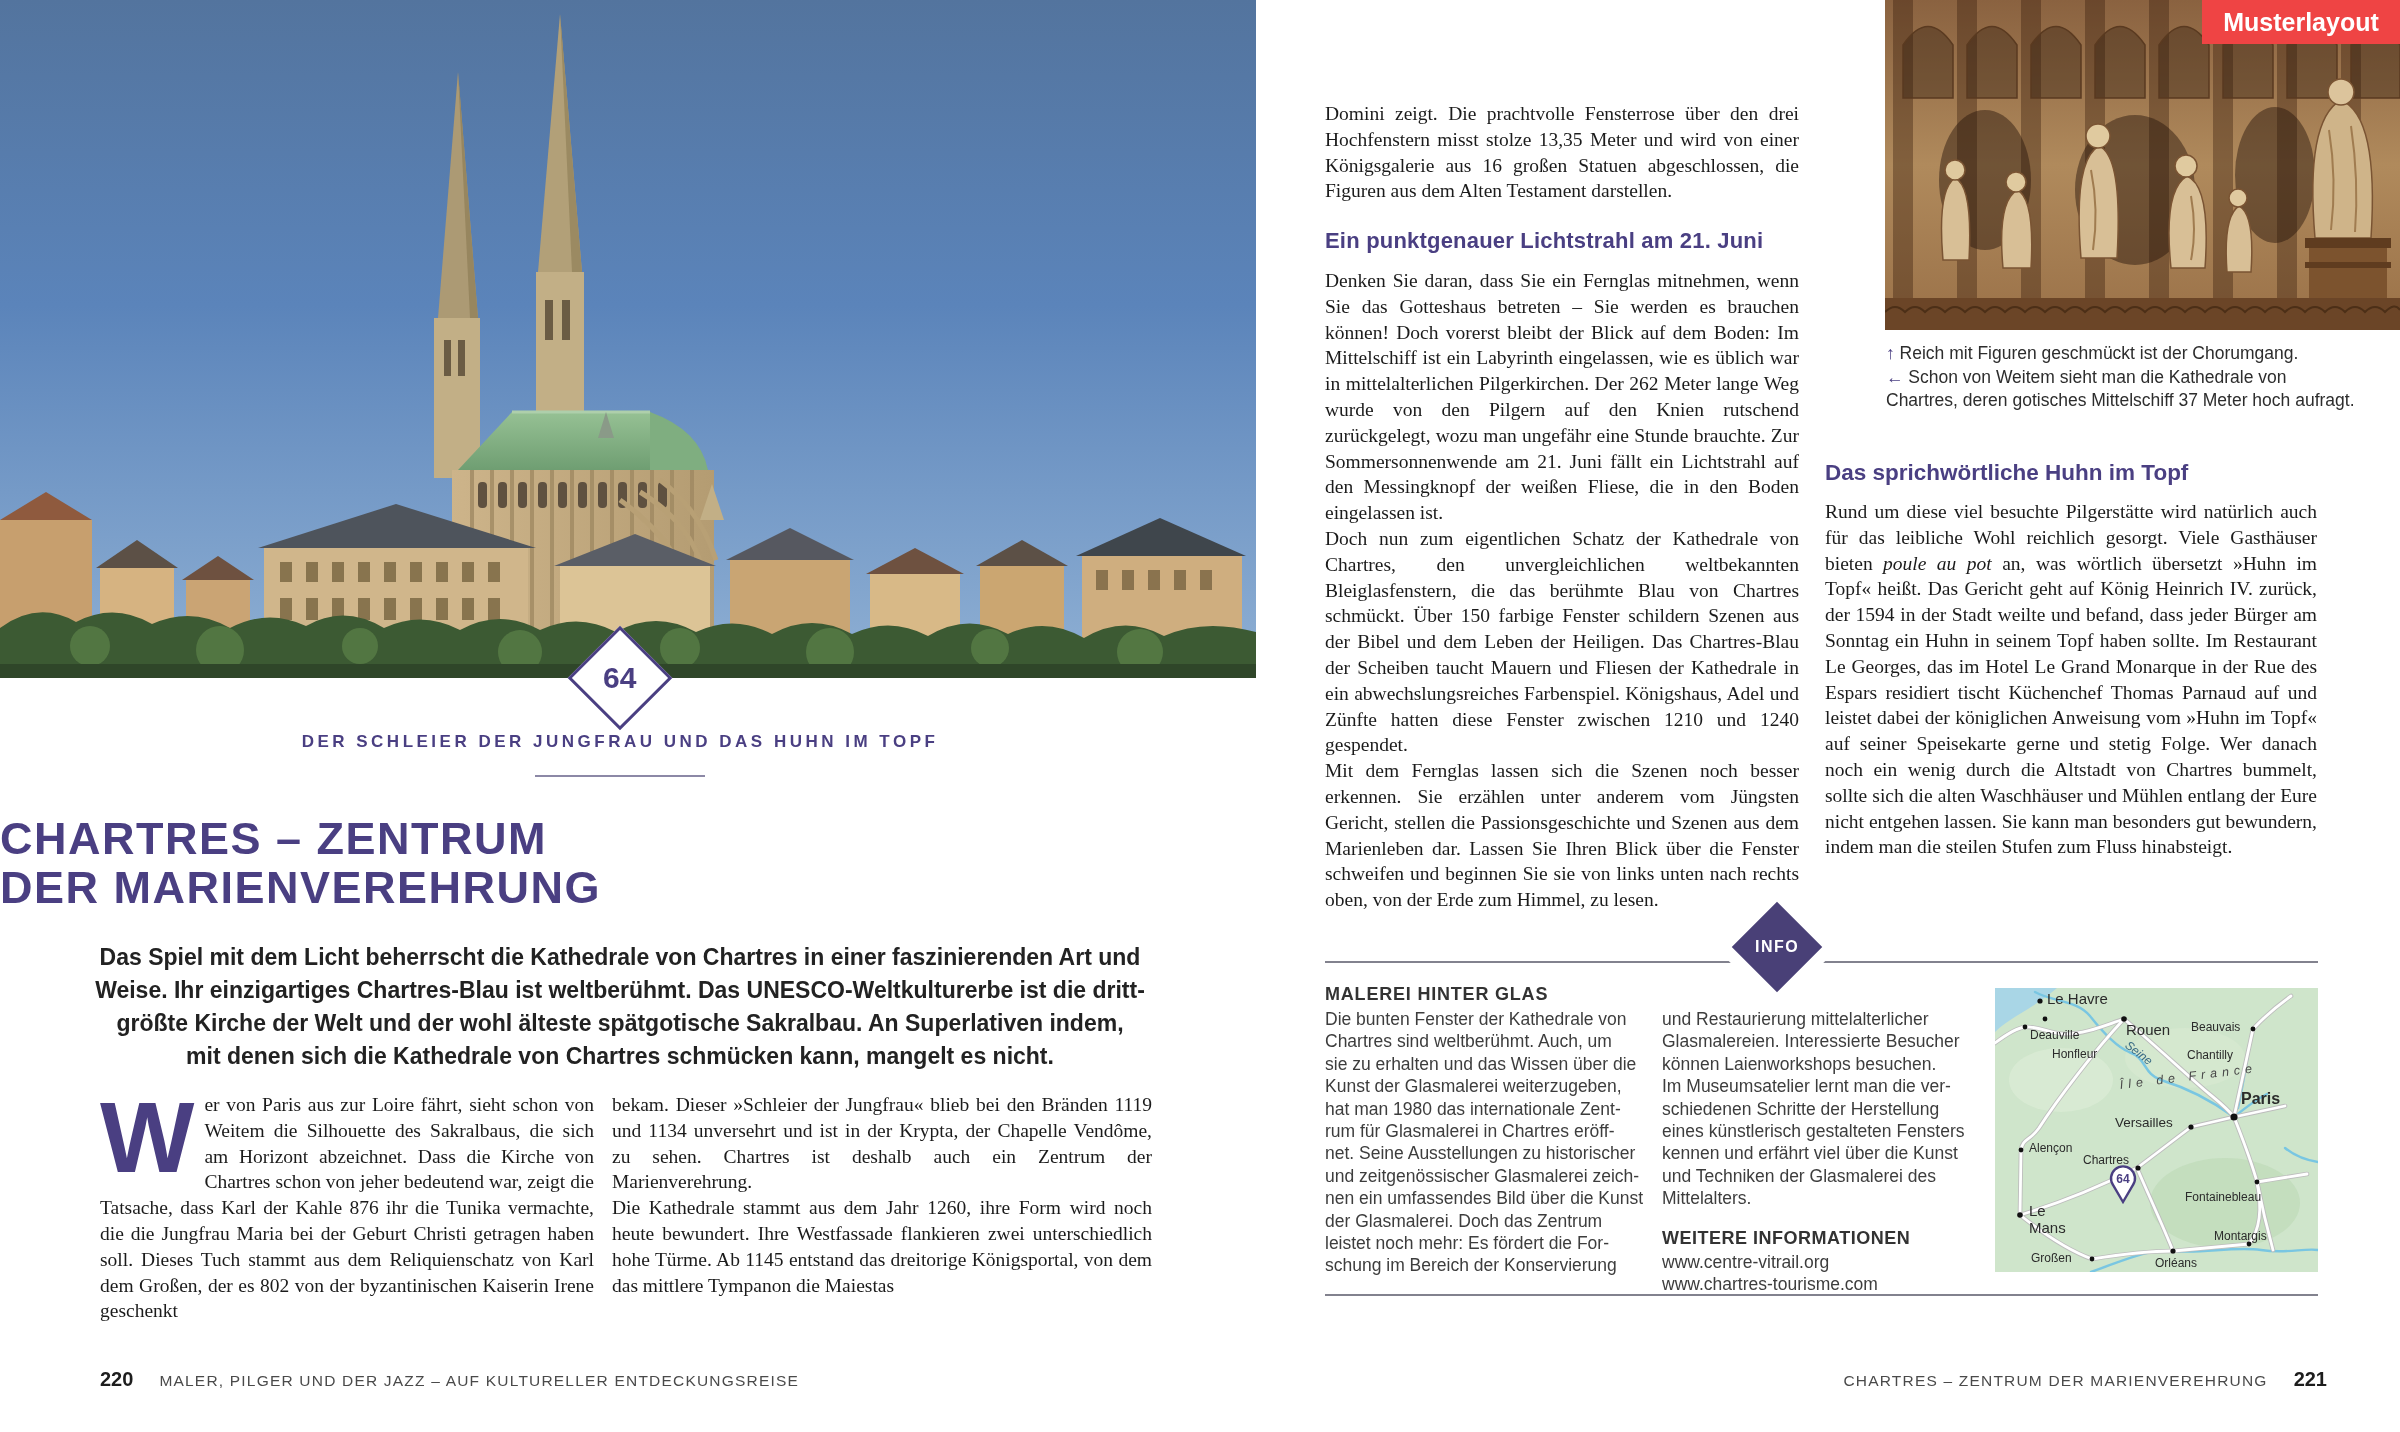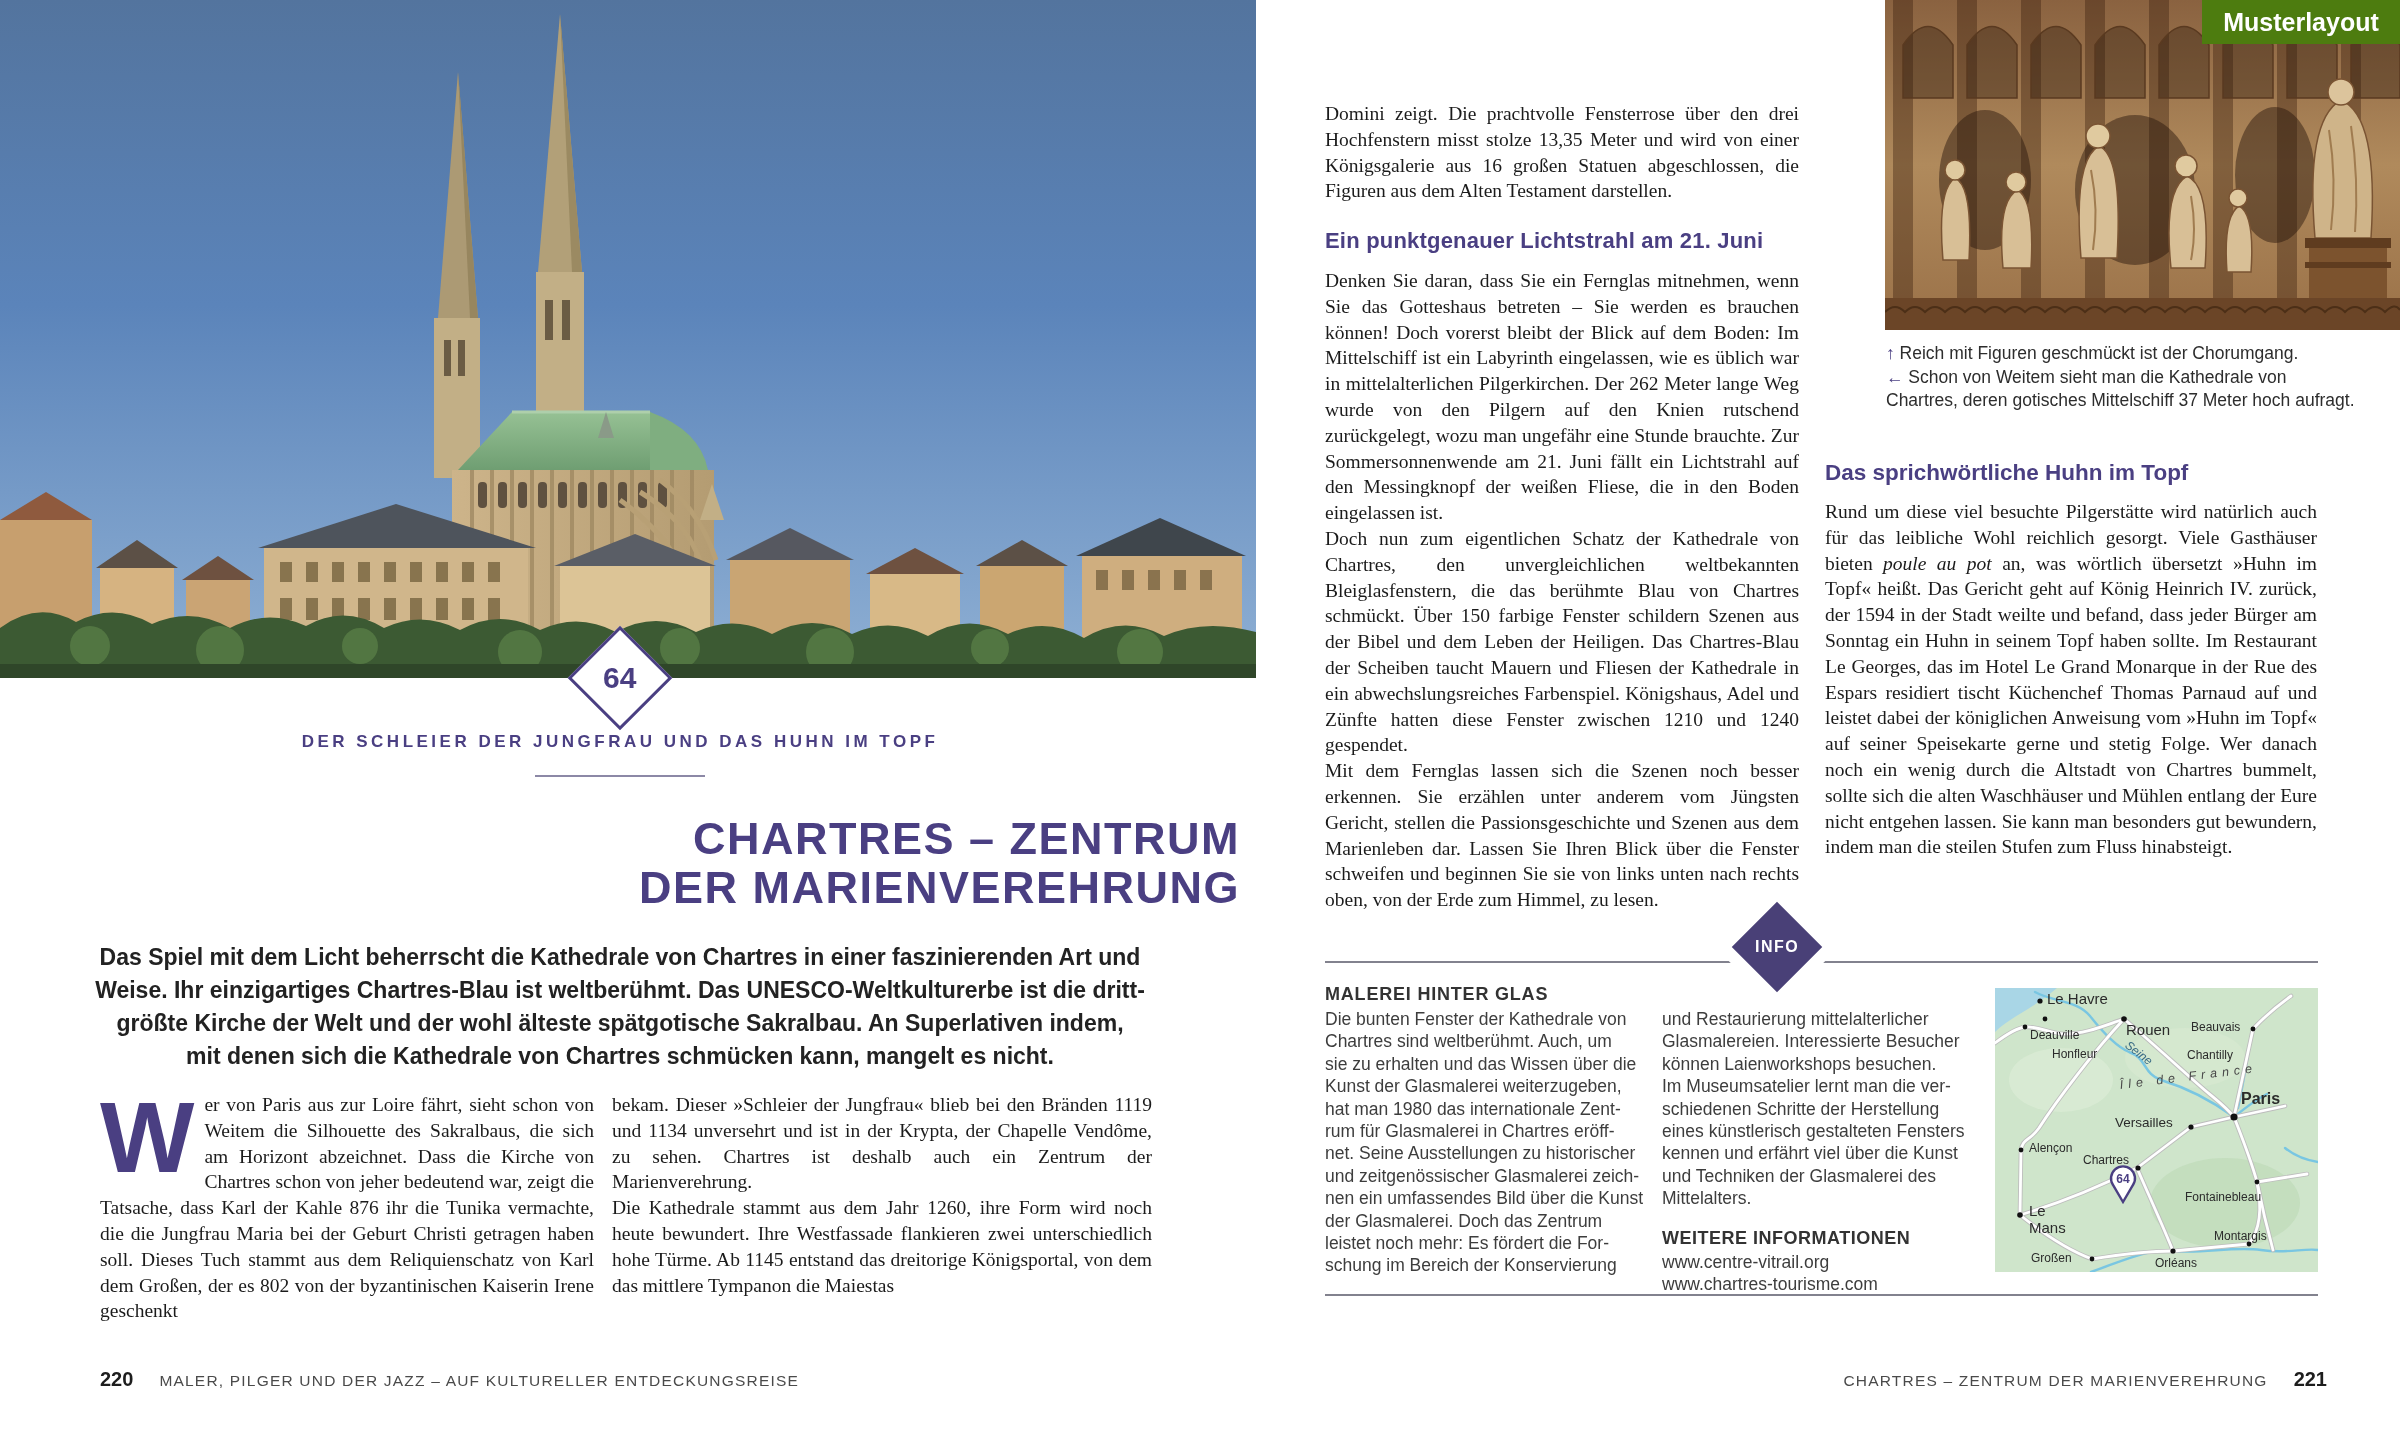--- a/index.html
+++ b/index.html
@@ -21,21 +21,21 @@
   .info-diamond{
     left:1745px;top:915px;width:64px;height:64px;background:#494077;
     transform:rotate(45deg);display:flex;align-items:center;justify-content:center;
     box-shadow:0 0 0 12px #ffffff;
   }
   .info-diamond span{transform:rotate(-45deg);color:#fff;font-weight:bold;font-size:16px;letter-spacing:1.5px;}
   
   .kicker{left:0;top:732px;width:1240px;text-align:center;color:#4a3f82;
     font-weight:bold;font-size:17px;letter-spacing:3.5px;}
   .kicker-rule{left:535px;top:775px;width:170px;height:2px;background:#8c88a6;}
-  .headline{left:0;top:814px;width:1240px;text-align:right;color:#4a3f82;
+  .headline{left:0;top:814px;width:1240px;text-align:left;color:#4a3f82;
     font-weight:bold;font-size:45px;line-height:49px;letter-spacing:1.5px;}
   .intro{left:0;top:941px;width:1240px;text-align:center;color:#222;
     font-size:23px;line-height:33px;font-weight:bold;}
   .intro div{white-space:nowrap;}
   .bodycol{font-family:"Liberation Serif",serif;font-size:19.5px;line-height:25.8px;
     color:#1b1b1b;text-align:justify;}
   .bodycol p{margin:0;}
   .col1{left:100px;top:1092px;width:494px;}
   .col2{left:612px;top:1092px;width:540px;}
   .dropcap{float:left;font-family:"Liberation Sans",sans-serif;font-weight:bold;
@@ -46,21 +46,21 @@
   .footer-left{left:100px;}
   .footer-right{left:1334px;width:993px;text-align:right;}
   .footer .gap{display:inline-block;width:26px;}
   
   .maincol{left:1325px;top:101px;width:474px;}
   .maincol .subhead{font-family:"Liberation Sans",sans-serif;font-weight:bold;
     font-size:22px;color:#4a3f82;margin:24px 0 14px 0;text-align:left;letter-spacing:0.2px;}
   
   .sculpt{left:1885px;top:0;width:515px;height:330px;}
   .sculpt svg{display:block;width:100%;height:100%;}
-  .muster{left:2202px;top:0;width:198px;height:44px;background:#4d7c0f;color:#fff;
+  .muster{left:2202px;top:0;width:198px;height:44px;background:#ef4444;color:#fff;
     display:flex;align-items:center;justify-content:center;font-weight:bold;font-size:25px;}
   .caption{left:1886px;top:342px;width:472px;font-size:17.5px;line-height:23.5px;color:#2d2d2d;}
   .caption .arr{color:#4a3f82;font-weight:bold;}
   .side-heading{left:1825px;top:460px;width:492px;font-weight:bold;font-size:22.5px;color:#4a3f82;}
   .side-text{left:1825px;top:499px;width:492px;}
   
   .rule{height:2px;background:#82828e;}
   .rule-top{left:1325px;top:961px;width:993px;}
   .rule-bottom{left:1325px;top:1294px;width:993px;}
   .info-title{left:1325px;top:984px;width:335px;font-weight:bold;font-size:18px;

